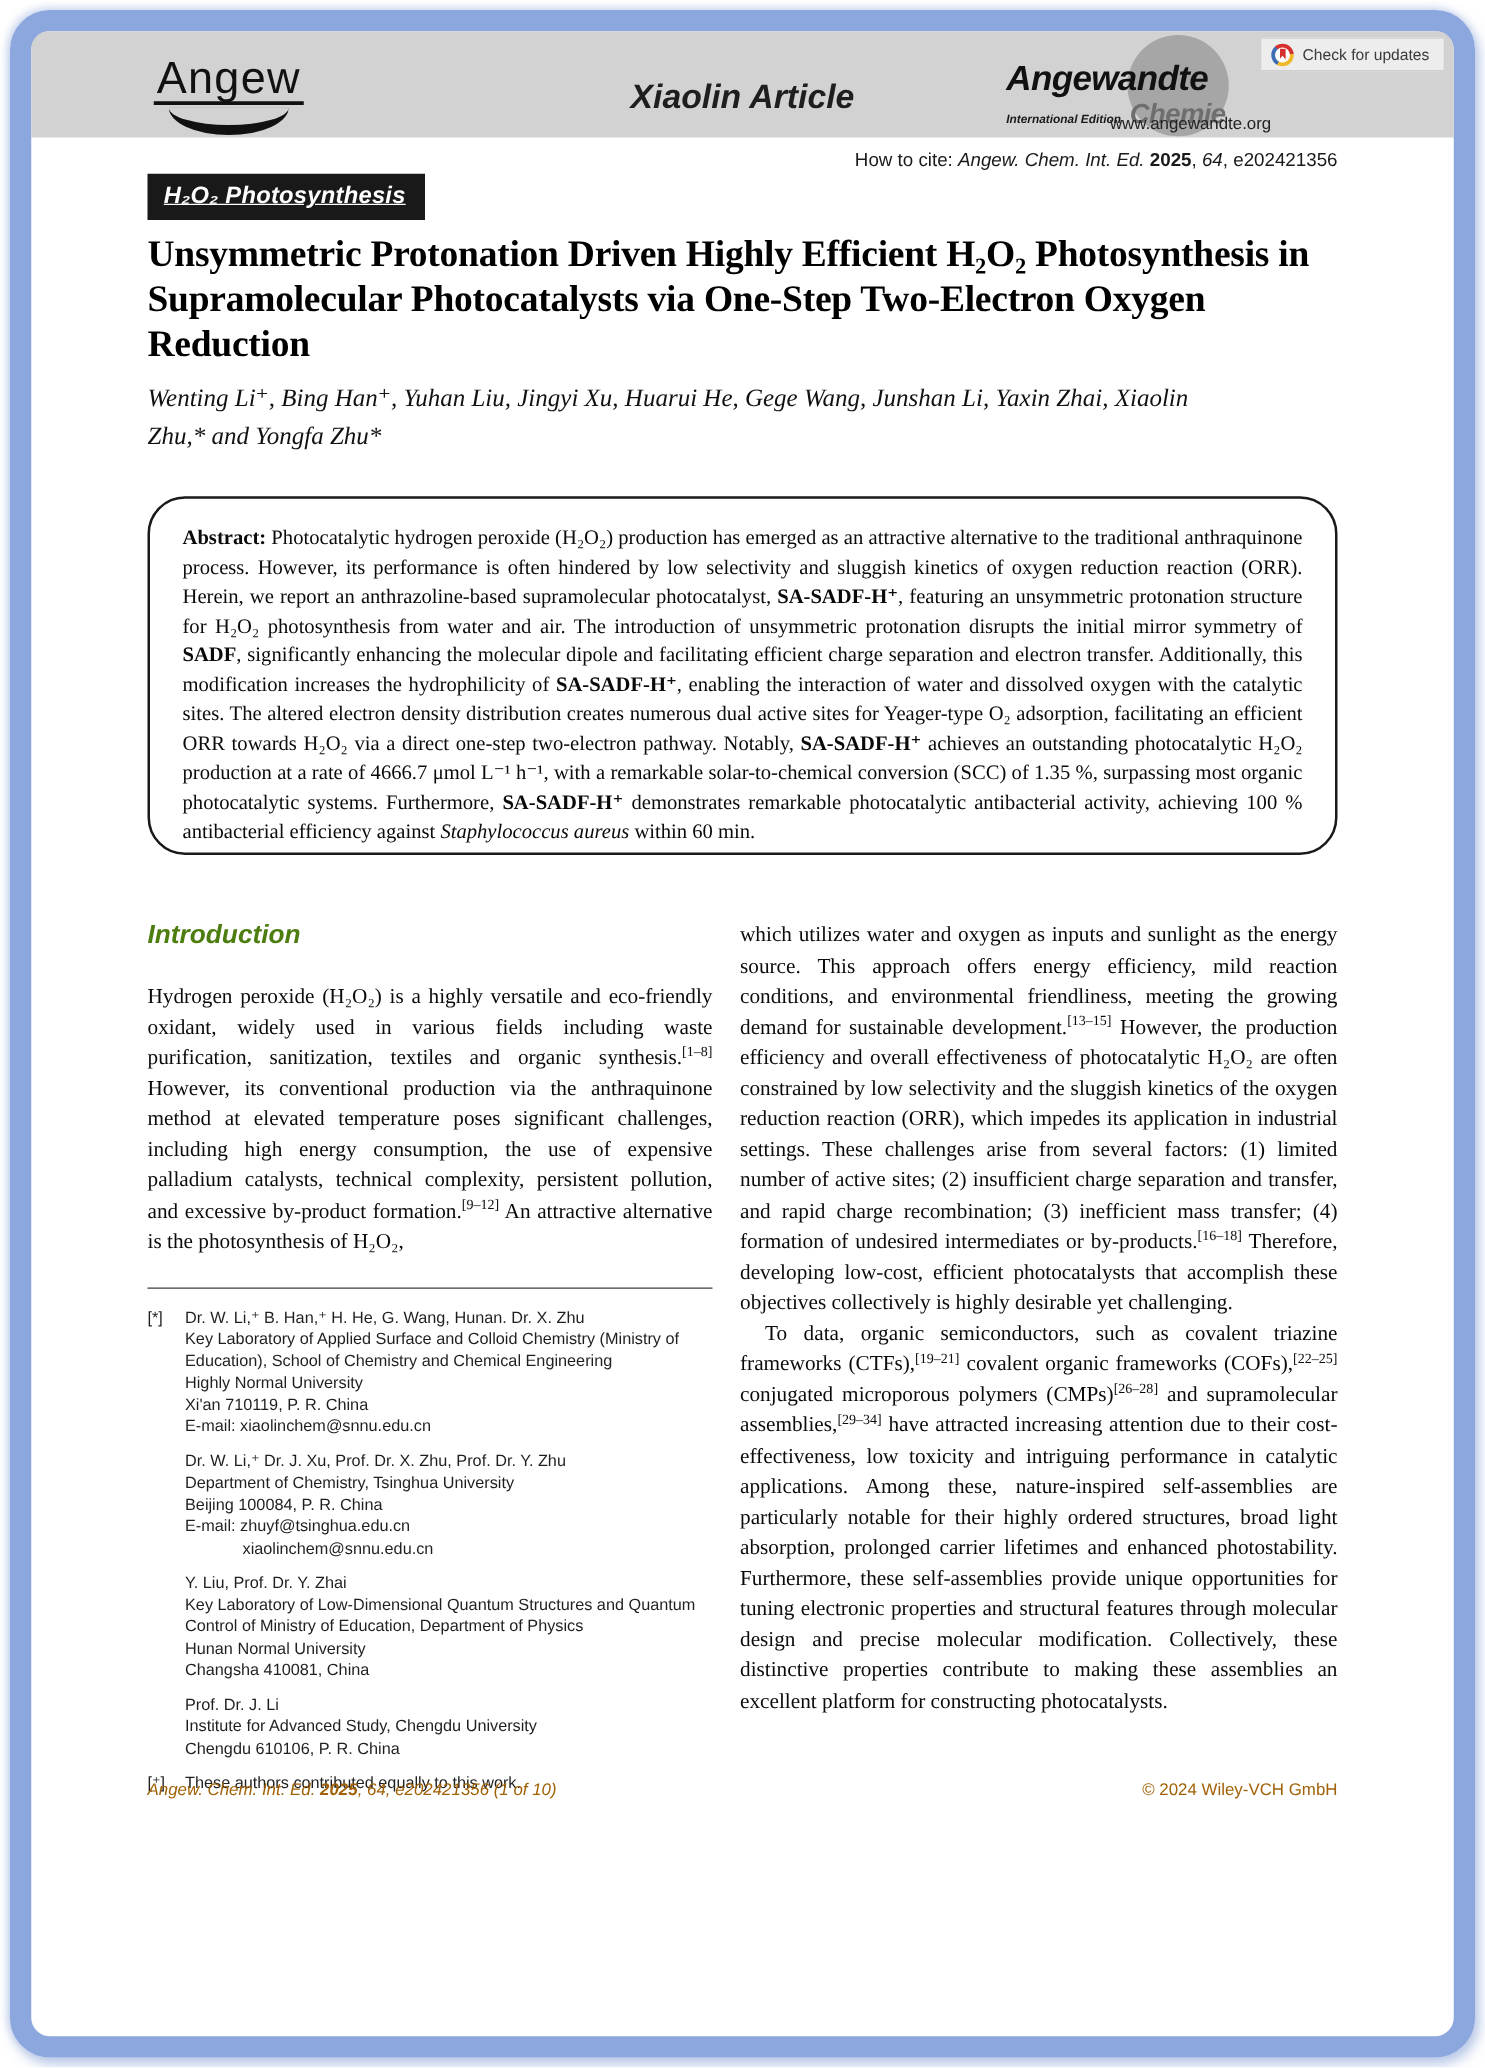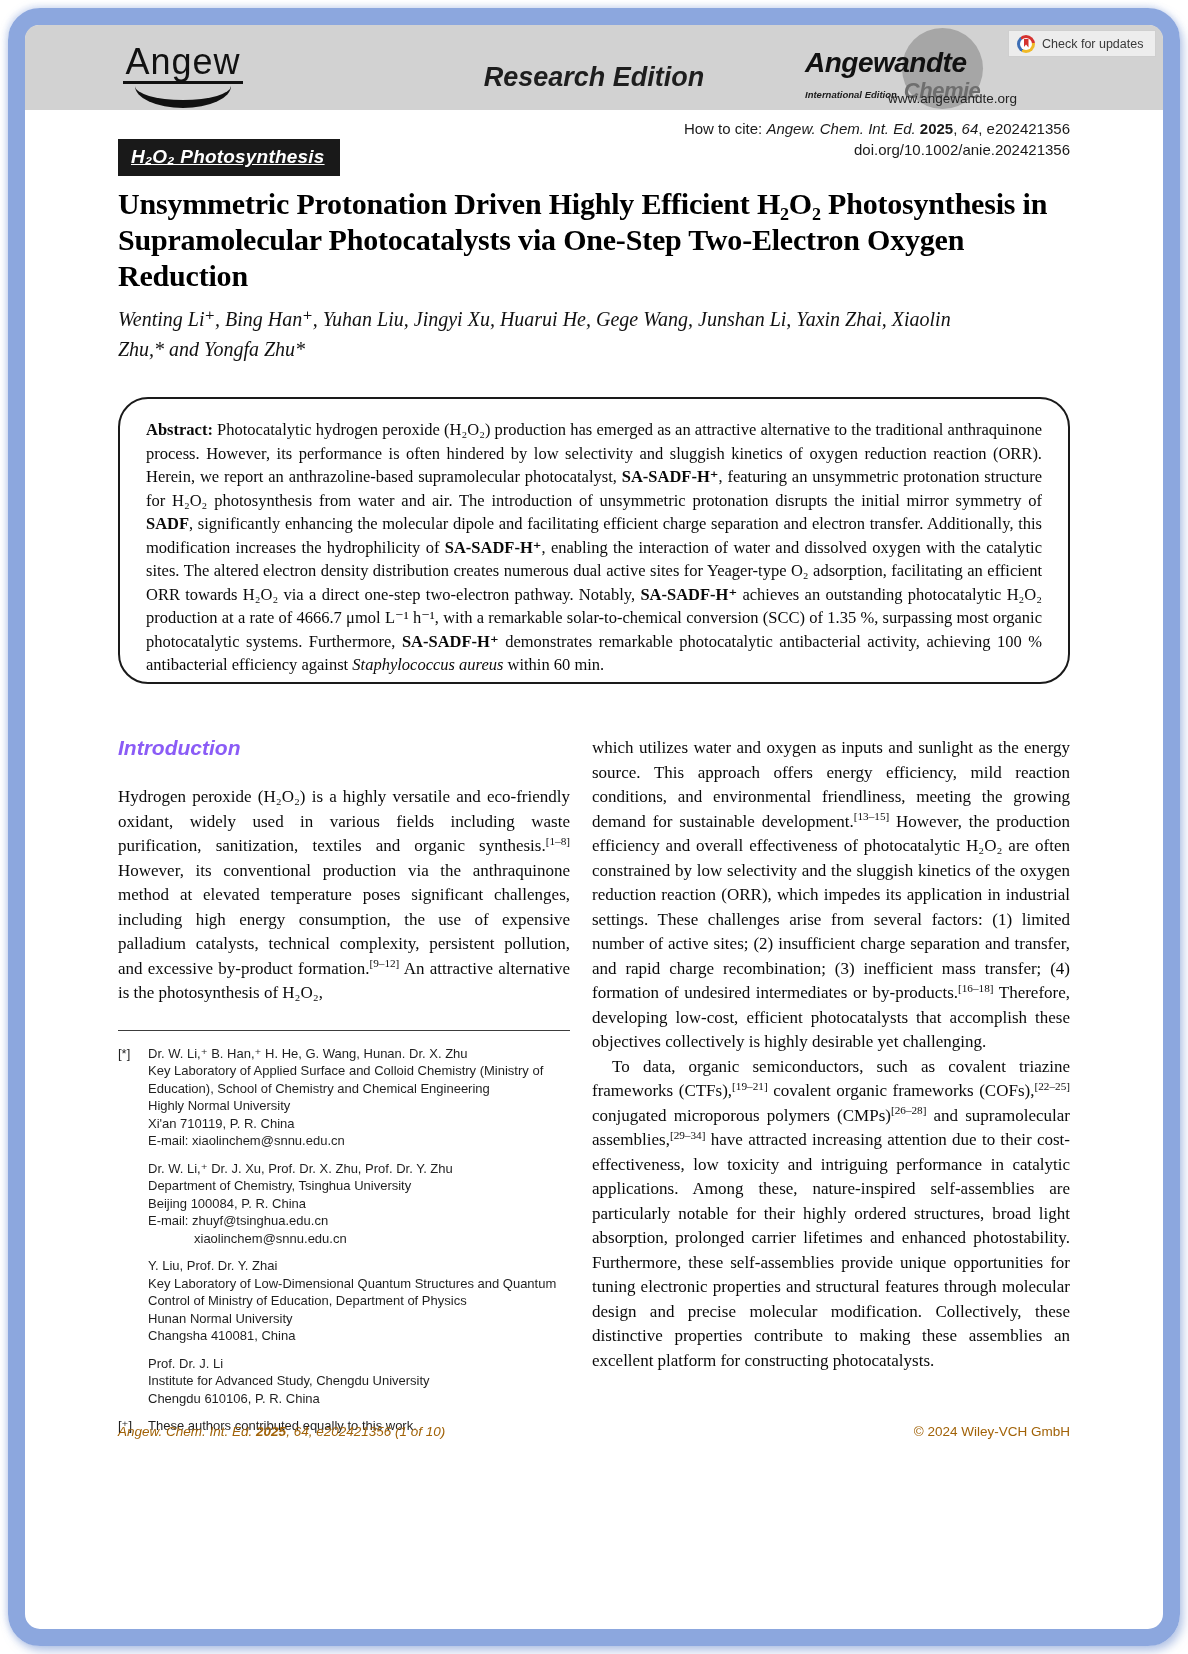--- a/index.html
+++ b/index.html
@@ -51,21 +51,21 @@
          font-weight:700;font-size:30px;line-height:36px;color:#000;letter-spacing:-0.2px;}
   .authors{position:absolute;left:118px;top:304px;width:880px;font-family:var(--serif);
            font-style:italic;font-size:20px;line-height:30px;color:#111;}
   
   .abstract{position:absolute;left:118px;top:397px;width:952px;border:2px solid #1a1a1a;
             border-radius:30px;padding:19px 26px 5px 26px;}
   .abstract p{font-size:16.5px;line-height:23.5px;text-align:justify;color:#0a0a0a;}
   
   .col-left{position:absolute;left:118px;top:736px;width:452px;}
   .col-right{position:absolute;left:592px;top:736px;width:478px;}
-  .sec-head{font-family:var(--sans);font-style:italic;font-weight:700;font-size:21px;color:#8b5cf6;margin-bottom:25px;}
+  .sec-head{font-family:var(--sans);font-style:italic;font-weight:700;font-size:21px;color:#4d7c0f;margin-bottom:25px;}
   .body-p{font-size:17px;line-height:24.5px;text-align:justify;color:#0a0a0a;hyphens:none;}
   .body-p.indent{text-indent:20px;}
   sup{font-size:66%;line-height:0;vertical-align:baseline;position:relative;top:-0.55em;}
   
   .fn-rule{margin-top:24px;border-top:1.5px solid #3c3c3c;margin-bottom:14px;width:100%;}
   .footnotes{font-family:var(--sans);font-size:13px;line-height:17.5px;color:#1f1f1f;}
   .fn-block{display:flex;gap:8px;margin-bottom:10px;}
   .fn-marker{width:22px;flex:none;}
   .fn-content{flex:1;}
   .fn-line.indent{padding-left:46px;}
@@ -80,21 +80,21 @@
 <div class="page">
   <div class="frame"></div>
 
   <div class="band"></div>
 
   <div class="gdch">
     <span class="gdch-text">Angew</span>
     <div class="gdch-arc"></div>
   </div>
 
-  <div class="research-article">Research Edition</div>
+  <div class="research-article">Xiaolin Article</div>
 
   <div class="aw-circle"></div>
   <div class="aw">
     <div class="aw-title">Angewandte</div>
     <div class="aw-line2">
       <span class="aw-edition">International Edition</span>
       <span class="aw-chemie">Chemie</span>
     </div>
   </div>
   <div class="aw-web">www.angewandte.org</div>
@@ -102,21 +102,20 @@
   <div class="check">
     <span class="cm-icon">
       <span class="cm-inner"></span>
       <span class="cm-book"></span>
     </span>
     <span class="check-label">Check for updates</span>
   </div>
 
   <div class="cite">
     <span>How to cite: <span style="font-style: italic;">Angew. Chem. Int. Ed. </span><span style="font-weight: 700;">2025</span>, <span style="font-style: italic;">64</span>, e202421356</span>
-    <span class="doi">doi.org/10.1002/anie.202421356</span>
   </div>
 
   <div class="topic">H₂O₂ Photosynthesis</div>
 
   <h1 class="title">Unsymmetric Protonation Driven Highly Efficient H₂O₂ Photosynthesis in Supramolecular Photocatalysts via One-Step Two-Electron Oxygen Reduction</h1>
   <div class="authors">Wenting Li⁺, Bing Han⁺, Yuhan Liu, Jingyi Xu, Huarui He, Gege Wang, Junshan Li, Yaxin Zhai, Xiaolin Zhu,* and Yongfa Zhu*</div>
 
   <div class="abstract">
     <p><span style="font-weight: 700;">Abstract: </span>Photocatalytic hydrogen peroxide (H₂O₂) production has emerged as an attractive alternative to the traditional anthraquinone process. However, its performance is often hindered by low selectivity and sluggish kinetics of oxygen reduction reaction (ORR). Herein, we report an anthrazoline-based supramolecular photocatalyst, <span style="font-weight: 700;">SA-SADF-H⁺</span>, featuring an unsymmetric protonation structure for H₂O₂ photosynthesis from water and air. The introduction of unsymmetric protonation disrupts the initial mirror symmetry of <span style="font-weight: 700;">SADF</span>, significantly enhancing the molecular dipole and facilitating efficient charge separation and electron transfer. Additionally, this modification increases the hydrophilicity of <span style="font-weight: 700;">SA-SADF-H⁺</span>, enabling the interaction of water and dissolved oxygen with the catalytic sites. The altered electron density distribution creates numerous dual active sites for Yeager-type O₂ adsorption, facilitating an efficient ORR towards H₂O₂ via a direct one-step two-electron pathway. Notably, <span style="font-weight: 700;">SA-SADF-H⁺</span> achieves an outstanding photocatalytic H₂O₂ production at a rate of 4666.7 μmol L⁻¹ h⁻¹, with a remarkable solar-to-chemical conversion (SCC) of 1.35 %, surpassing most organic photocatalytic systems. Furthermore, <span style="font-weight: 700;">SA-SADF-H⁺</span> demonstrates remarkable photocatalytic antibacterial activity, achieving 100 % antibacterial efficiency against <span style="font-style: italic;">Staphylococcus aureus</span> within 60 min.</p>
   </div>

